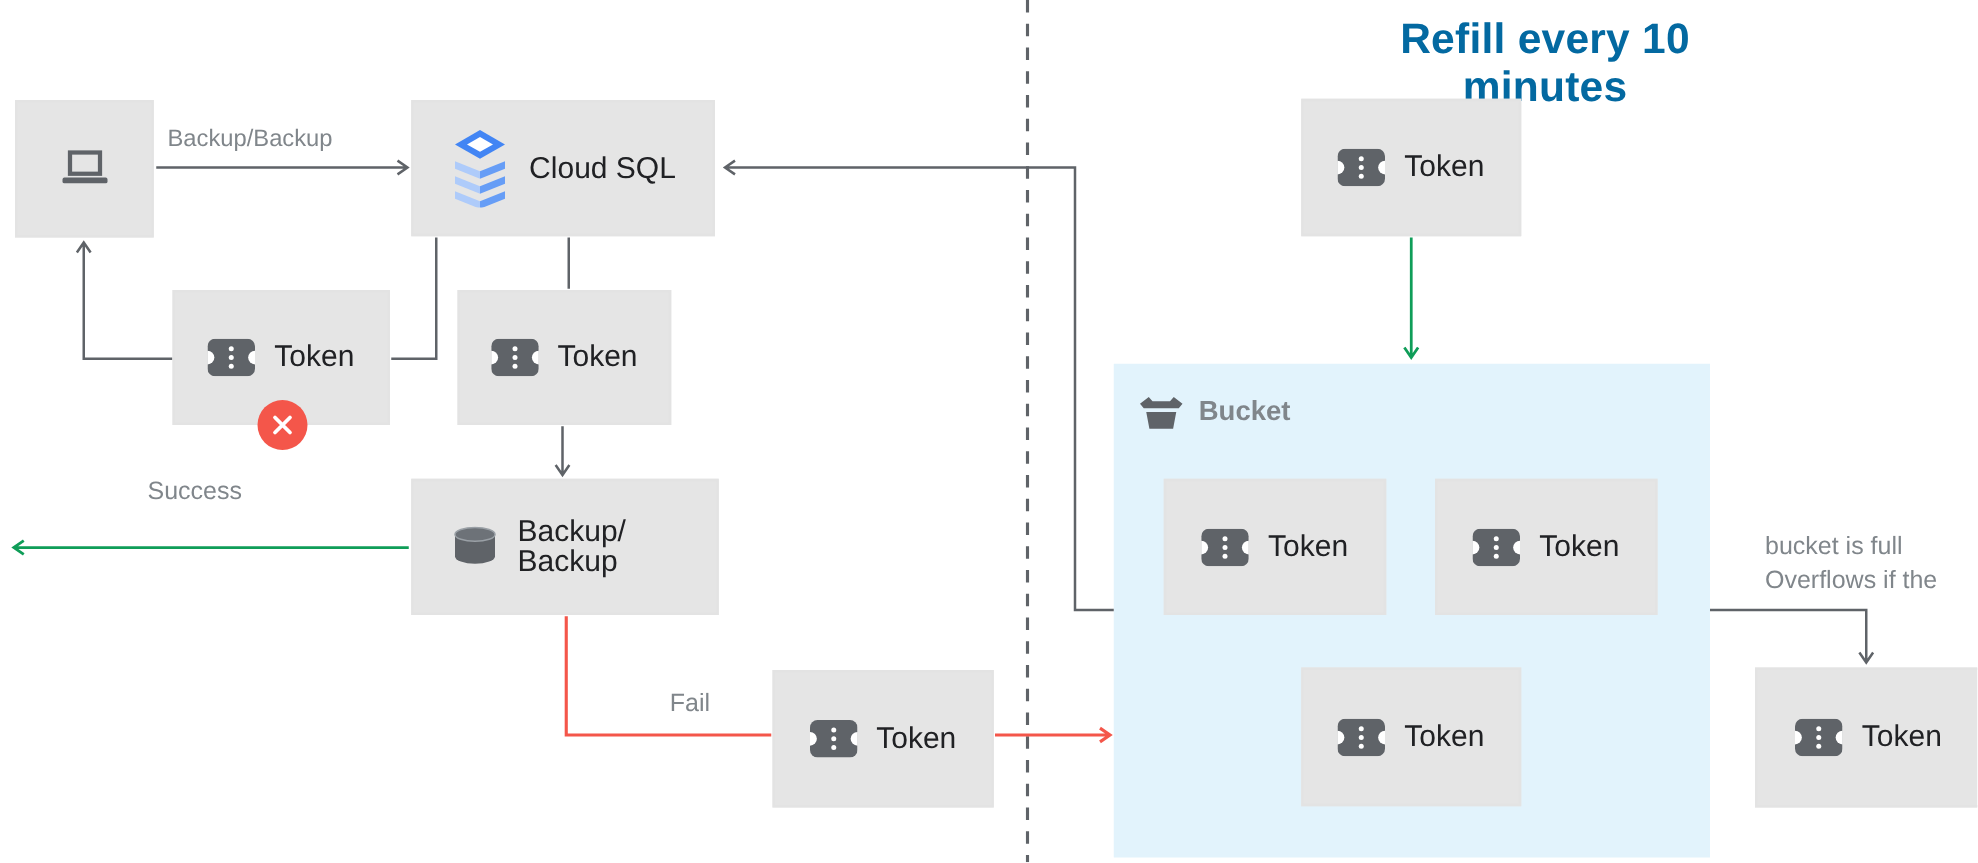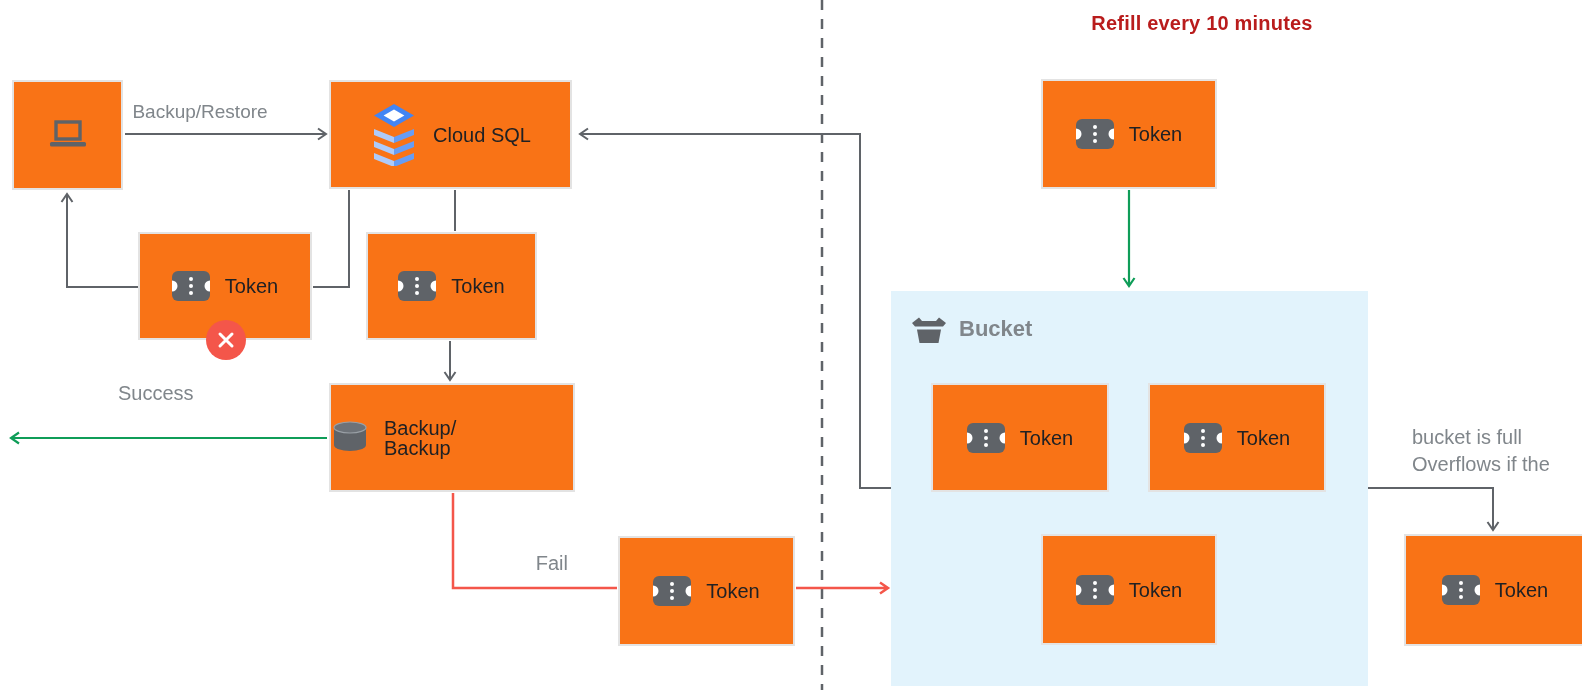--- a/index.html
+++ b/index.html
@@ -1,39 +1,39 @@
 <!DOCTYPE html>
 <html><head>
 <meta charset="utf-8">
 <style>
   html,body{margin:0;padding:0;background:#ffffff;}
   #canvas{
     position:relative;width:1582px;height:690px;overflow:hidden;
     font-family:"Liberation Sans",sans-serif;background:#ffffff;
   }
   .node{
-    position:absolute;background:#f97316;border:2px solid #e3e3e3;
+    position:absolute;background:#e5e5e5;border:2px solid #e3e3e3;
     box-sizing:border-box;display:flex;align-items:center;justify-content:center;
-    gap:15px;color:#202124;font-size:20px;
+    gap:15px;color:#202124;font-size:24px;
   }
   .node .lbl{white-space:nowrap;line-height:1;}
   .bucket-area{
     position:absolute;left:891px;top:291px;width:477px;height:395px;
     background:#e2f3fc;
   }
   .bucket-header{
     position:absolute;left:911px;top:314px;display:flex;align-items:center;gap:12px;
     color:#80868b;font-size:22px;font-weight:bold;
   }
   .edge-label{
     position:absolute;color:#80868b;font-size:20px;line-height:27px;white-space:nowrap;
   }
   .title{
-    position:absolute;left:1022px;top:12px;width:360px;text-align:center;
-    color:#b91c1c;font-size:20px;font-weight:700;letter-spacing:.2px;
+    position:absolute;left:1056px;top:12px;width:360px;text-align:center;
+    color:#0369a1;font-size:34px;font-weight:700;letter-spacing:.2px;
   }
   .x-badge{
     position:absolute;left:206px;top:320px;width:40px;height:40px;border-radius:50%;
     background:#f4564a;display:flex;align-items:center;justify-content:center;
   }
   svg.overlay{position:absolute;left:0;top:0;pointer-events:none;}
   .backup-text{display:flex;flex-direction:column;line-height:1.25;text-align:left;}
 </style>
 </head>
 <body>
@@ -97,21 +97,21 @@
       <rect x="0" y="0" width="38" height="30" rx="6" fill="#5f6368"></rect>
       <circle cx="0" cy="15" r="5.5" fill="#ffffff"></circle>
       <circle cx="38" cy="15" r="5.5" fill="#ffffff"></circle>
       <circle cx="19" cy="8" r="2" fill="#ffffff"></circle>
       <circle cx="19" cy="15" r="2" fill="#ffffff"></circle>
       <circle cx="19" cy="22" r="2" fill="#ffffff"></circle>
     </svg>
     <span class="lbl">Token</span>
   </div>
 
-  <div class="node" style="left:329px;top:383px;width:246px;height:109px;justify-content:flex-start;">
+  <div class="node" style="left:329px;top:383px;width:246px;height:109px;justify-content:flex-start;padding-left:30px">
     <svg width="38" height="33" viewBox="0 0 38 33">
       <path d="M3,6 V24 A16,6 0 0 0 35,24 V6 Z" fill="#5f6368"></path>
       <ellipse cx="19" cy="6.5" rx="16" ry="5.5" fill="#6d7278" stroke="#9aa0a6" stroke-width="1.2"></ellipse>
     </svg>
     <span class="backup-text">
       <span class="lbl">Backup/</span>
       <span class="lbl">Backup</span>
     </span>
   </div>
 
@@ -194,21 +194,21 @@
     </svg>
     <span class="lbl">Token</span>
   </div>
 
   <div class="x-badge">
     <svg width="18" height="18" viewBox="0 0 18 18">
       <path d="M3,3 L15,15 M15,3 L3,15" stroke="#ffffff" stroke-width="3" stroke-linecap="round" fill="none"></path>
     </svg>
   </div>
 
-  <div class="edge-label" style="left:130px;top:98px;width:140px;text-align:center;font-size:19px">Backup/Restore</div>
+  <div class="edge-label" style="left:130px;top:98px;width:140px;text-align:center;font-size:19px">Backup/Backup</div>
 
   <div class="edge-label" style="left:118px;top:380px;width:100px;text-align:left">Success</div>
 
   <div class="edge-label" style="left:508px;top:550px;width:60px;text-align:right">Fail</div>
 
   <div class="edge-label" style="left:1412px;top:424px;width:168px;text-align:left">
     <div>bucket is full</div>
     <div>Overflows if the</div>
   </div>
 

